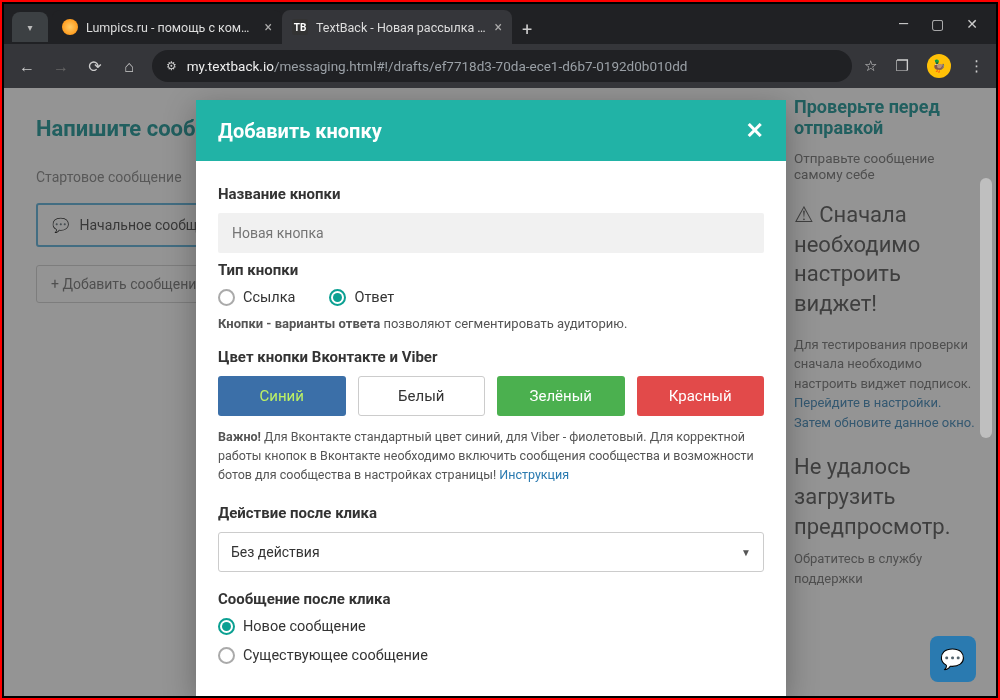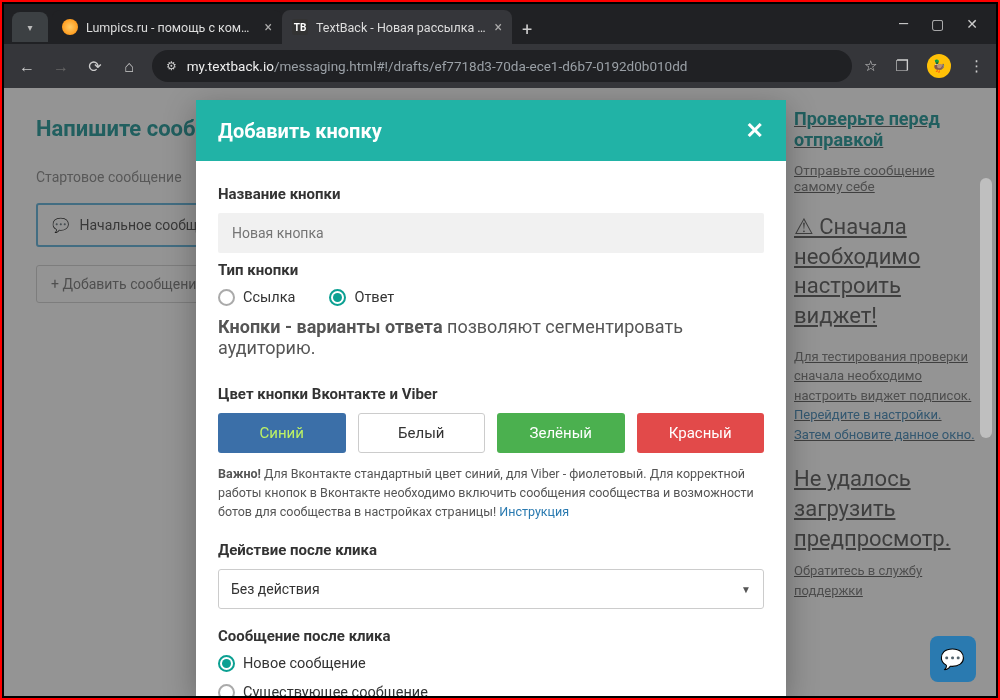--- a/index.html
+++ b/index.html
@@ -32,21 +32,21 @@
   .avatar{ width:24px; height:24px; background:#ffc107; border-radius:50%; display:flex; align-items:center; justify-content:center; font-size:12px;}
 
   
   .page{ flex:1; position:relative; background:#fff; overflow:hidden;}
   .page-dim{ position:absolute; inset:0; display:flex; }
   .page-left{ flex:1; padding:28px 32px; color:#555;}
   .page-left h2{ color:#008b8b; font-size:22px; font-weight:700; margin-bottom:28px;}
   .page-left .sub{ color:#7a7a7a; font-size:14px; margin-bottom:18px;}
   .start-msg{ border:2px solid #4aa8d8; padding:12px 14px; border-radius:3px; display:flex; align-items:center; gap:10px; font-size:14px; color:#333; width:260px; margin-bottom:18px;}
   .add-btn{ border:1px solid #ccc; padding:10px 14px; border-radius:3px; font-size:14px; color:#666; width:190px;}
-  .page-right{ width:220px; padding:20px 18px; color:#444;text-decoration:underline;}
+  .page-right{ width:220px; padding:8px 18px; color:#444;}
   .page-right h3{ color:#008b8b; font-size:18px; font-weight:700; margin-bottom:12px;}
   .page-right p{ font-size:13.5px; color:#666; margin-bottom:18px;}
   .page-right .warn{ font-size:22px; color:#444; font-weight:400; line-height:1.35; margin-bottom:16px;}
   .page-right .small{ font-size:13px; color:#666; line-height:1.5;}
   .page-right .link{ color:#2a7ab0;}
   .page-right .fail{ font-size:22px; color:#444; line-height:1.35; margin-top:20px;}
   .chat-bubble{ position:absolute; bottom:14px; right:20px; width:46px; height:46px; background:#2a7ab0; border-radius:8px; display:flex; align-items:center; justify-content:center; color:#fff; font-size:20px;}
 
   .overlay{ position:absolute; inset:0; background:rgba(60,60,60,0.55);}
   .modal{ position:absolute; left:192px; top:12px; width:590px; bottom:0; background:#fff; box-shadow:0 8px 30px rgba(0,0,0,0.3);}
@@ -54,21 +54,21 @@
   .modal-head h3{ font-size:20px; font-weight:700;}
   .modal-close{ font-size:22px; cursor:pointer; font-weight:bold;}
   .modal-body{ padding:16px 22px 10px; overflow:auto; height:calc(100% - 60px);}
   .field-label{ font-size:15px; font-weight:700; color:#333; margin:8px 0 10px;}
   .text-input{ width:100%; background:#f1f1f1; border:none; padding:12px 14px; font-size:14px; color:#777; border-radius:2px;}
   .radio-row{ display:flex; gap:34px; margin:6px 0 10px;align-items:center;}
   .radio{ display:flex; align-items:center; gap:8px; font-size:14.5px; color:#333; cursor:pointer;}
   .radio-dot{ width:17px; height:17px; border:2px solid #aaa; border-radius:50%; display:inline-flex; align-items:center; justify-content:center;}
   .radio-dot.sel{ border-color:#0ba092;}
   .radio-dot.sel::after{ content:""; width:9px; height:9px; background:#0ba092; border-radius:50%;}
-  .hint{ font-size:18px; color:#555; margin-bottom:27px;}
+  .hint{ font-size:13px; color:#555; margin-bottom:17px;}
   .hint b{ font-weight:700;}
   .color-row{ display:flex; gap:12px; margin-bottom:12px;}
   .color-btn{ flex:1; padding:10px 0; text-align:center; border-radius:3px; font-size:15px; cursor:pointer; border:1px solid transparent;}
   .c-blue{ background:#3b6fa8; color:#bef264;}
   .c-white{ background:#fff; color:#333; border-color:#ccc;}
   .c-green{ background:#4bb04f; color:#fff;}
   .c-red{ background:#e24a4a; color:#fff;}
   .note{ font-size:12.5px; color:#555; line-height:1.5; margin-bottom:20px;}
   .note b{ font-weight:700;}
   .note a{ color:#2a7ab0; text-decoration:none;}

